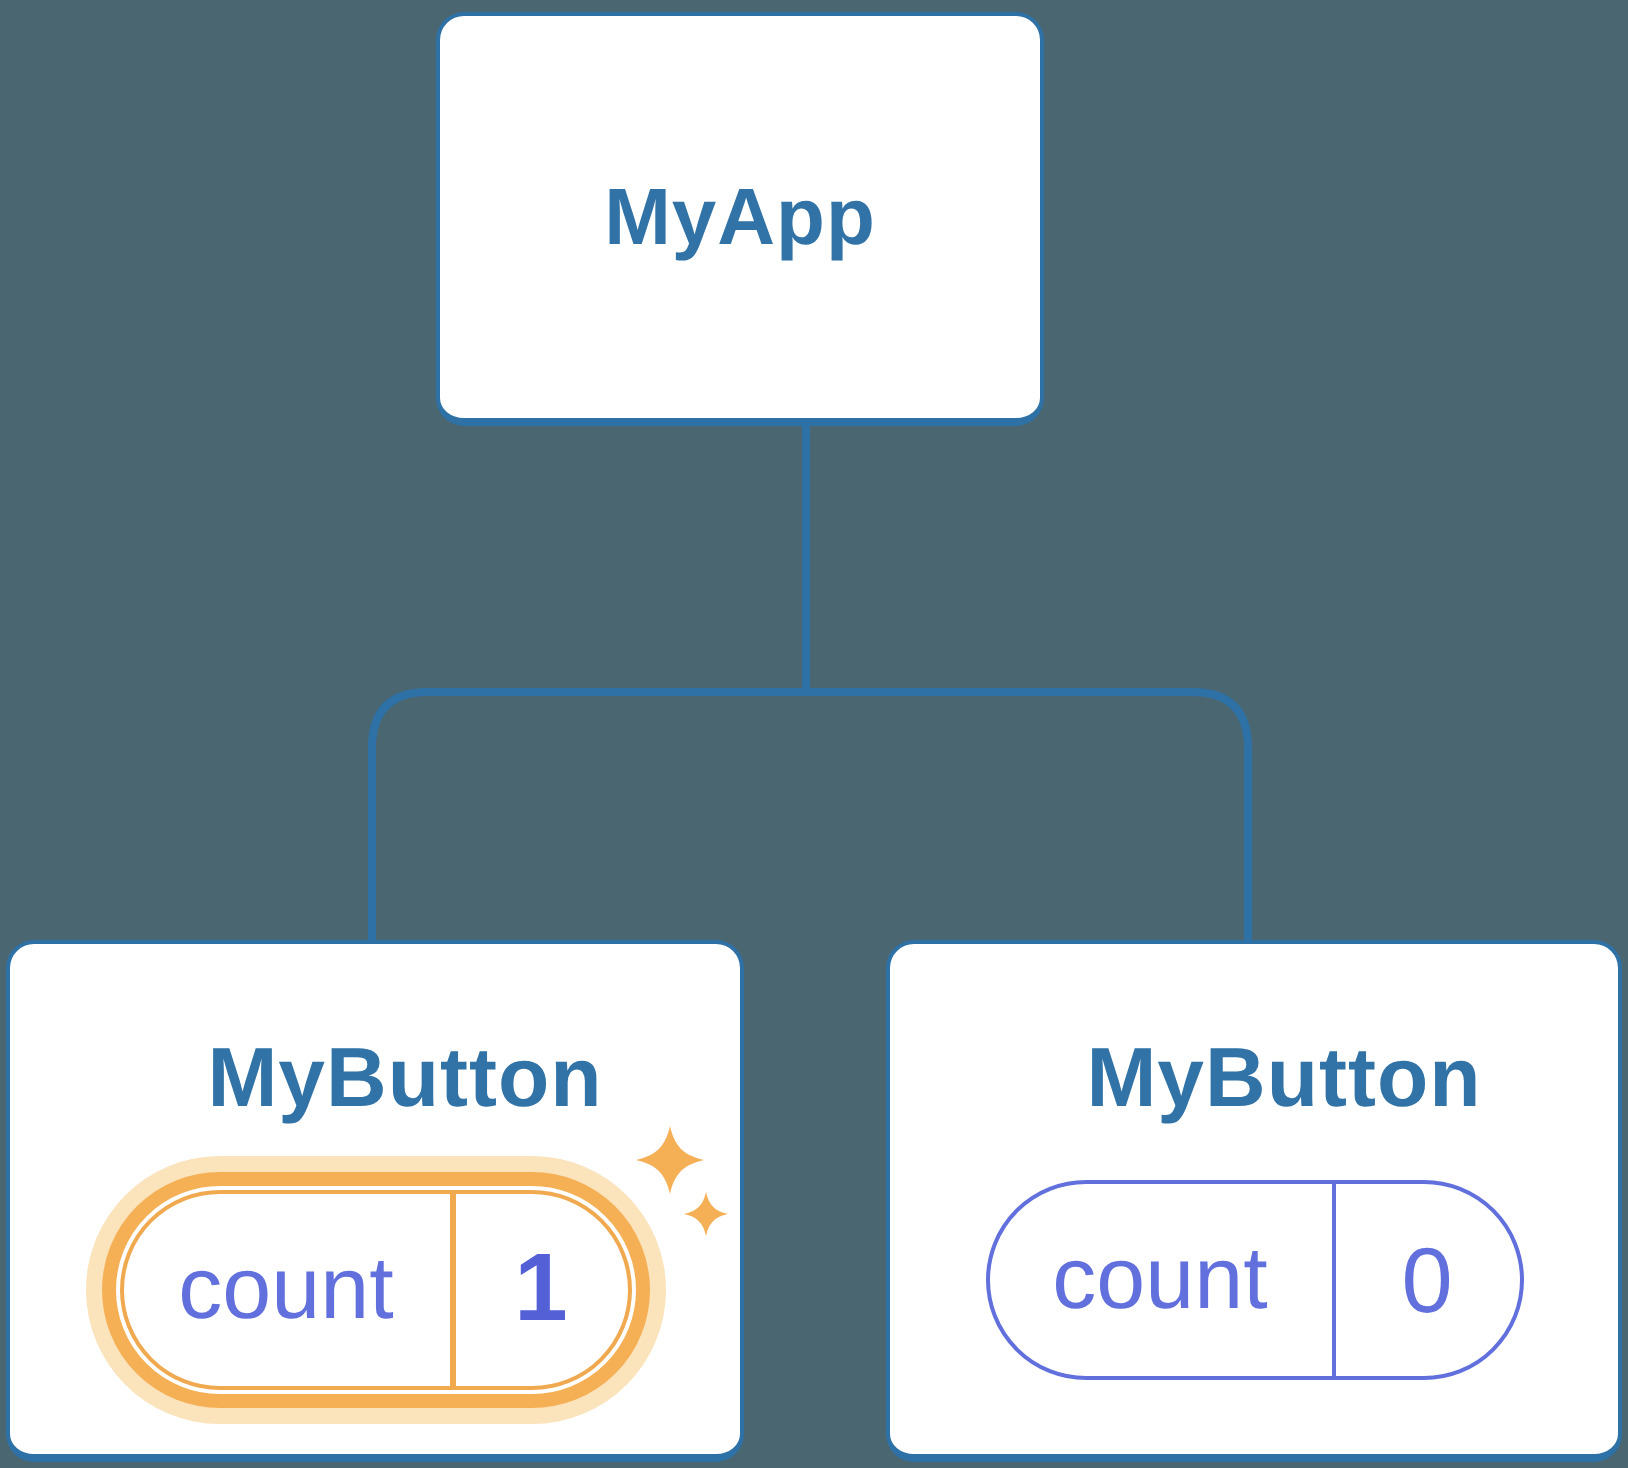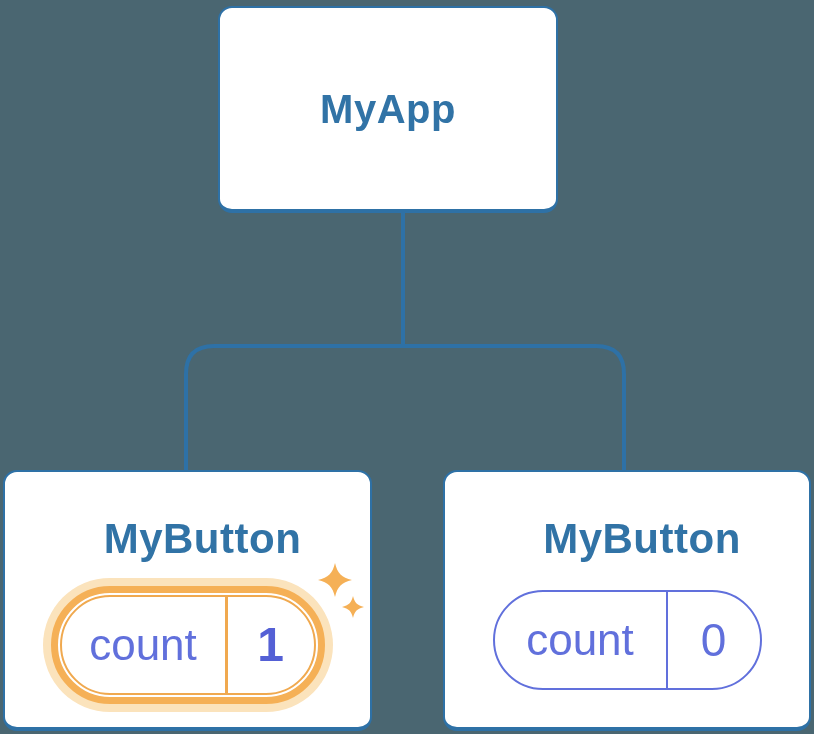--- a/index.html
+++ b/index.html
@@ -37,21 +37,21 @@
     position:absolute;
     background:var(--card-bg);
     border:2px solid var(--blue);
     border-bottom-width:4px;
     border-radius:14px;
     display:flex;
     flex-direction:column;
     align-items:center;
   }
   .card-root{
-    left:218px;top:6px;width:340px;height:207px;
+    left:218px;top:6px;width:304px;height:207px;
     justify-content:center;
   }
   .card-left{left:3px;top:470px;width:369px;height:261px;}
   .card-right{left:443px;top:470px;width:368px;height:261px;}
   .card-title{
     color:var(--title-blue);
     font-weight:700;
     font-size:42px;
     letter-spacing:0.5px;
     line-height:1;

